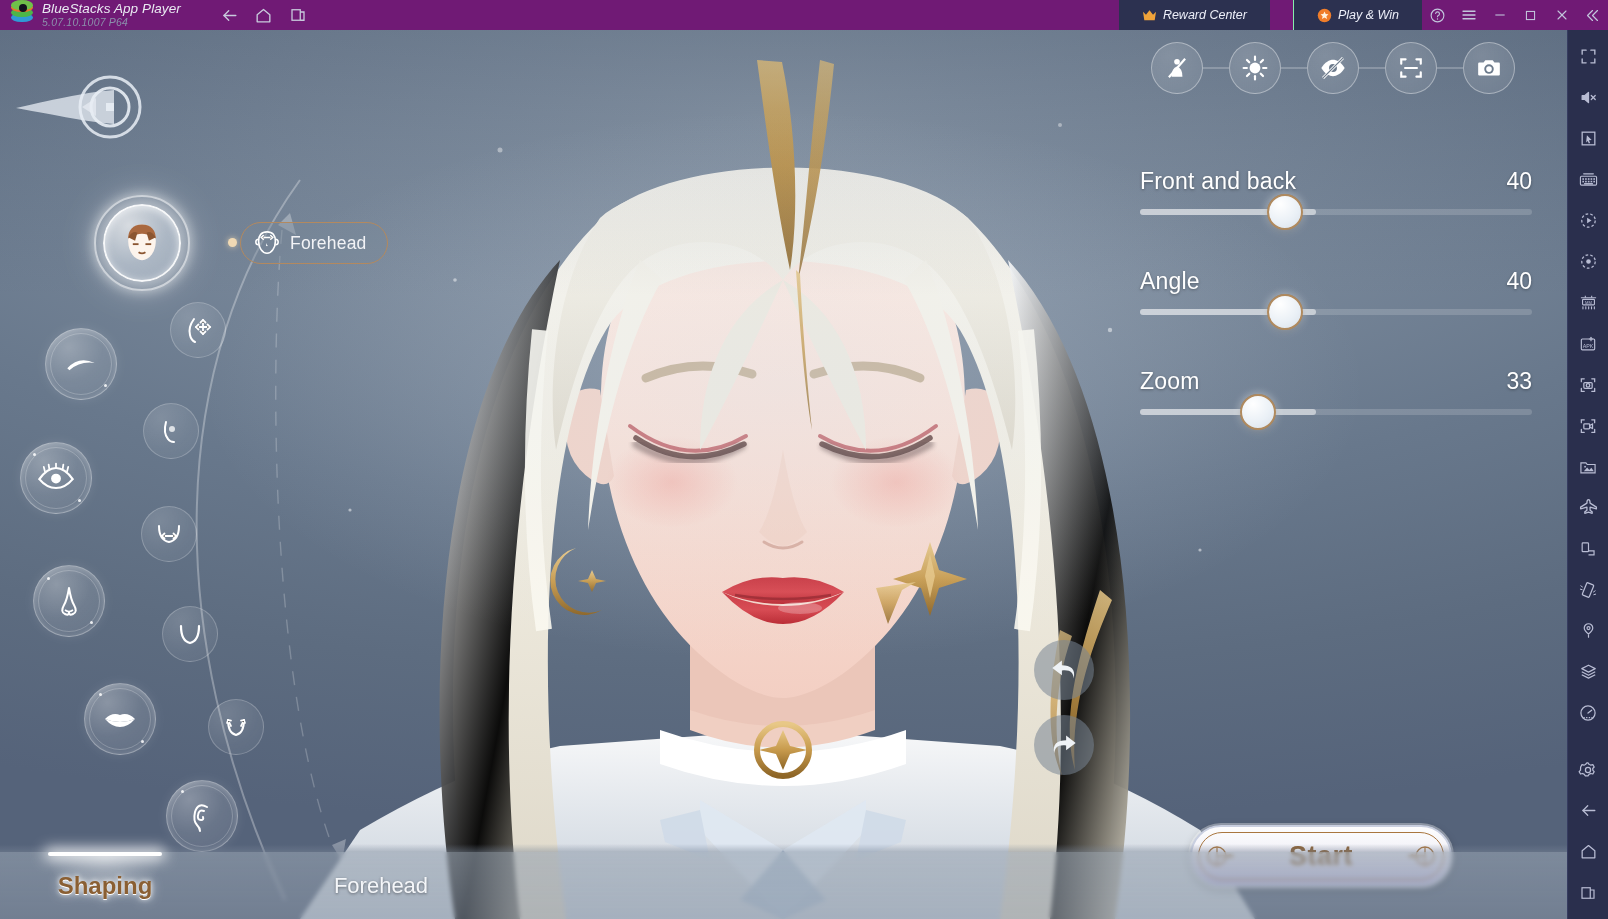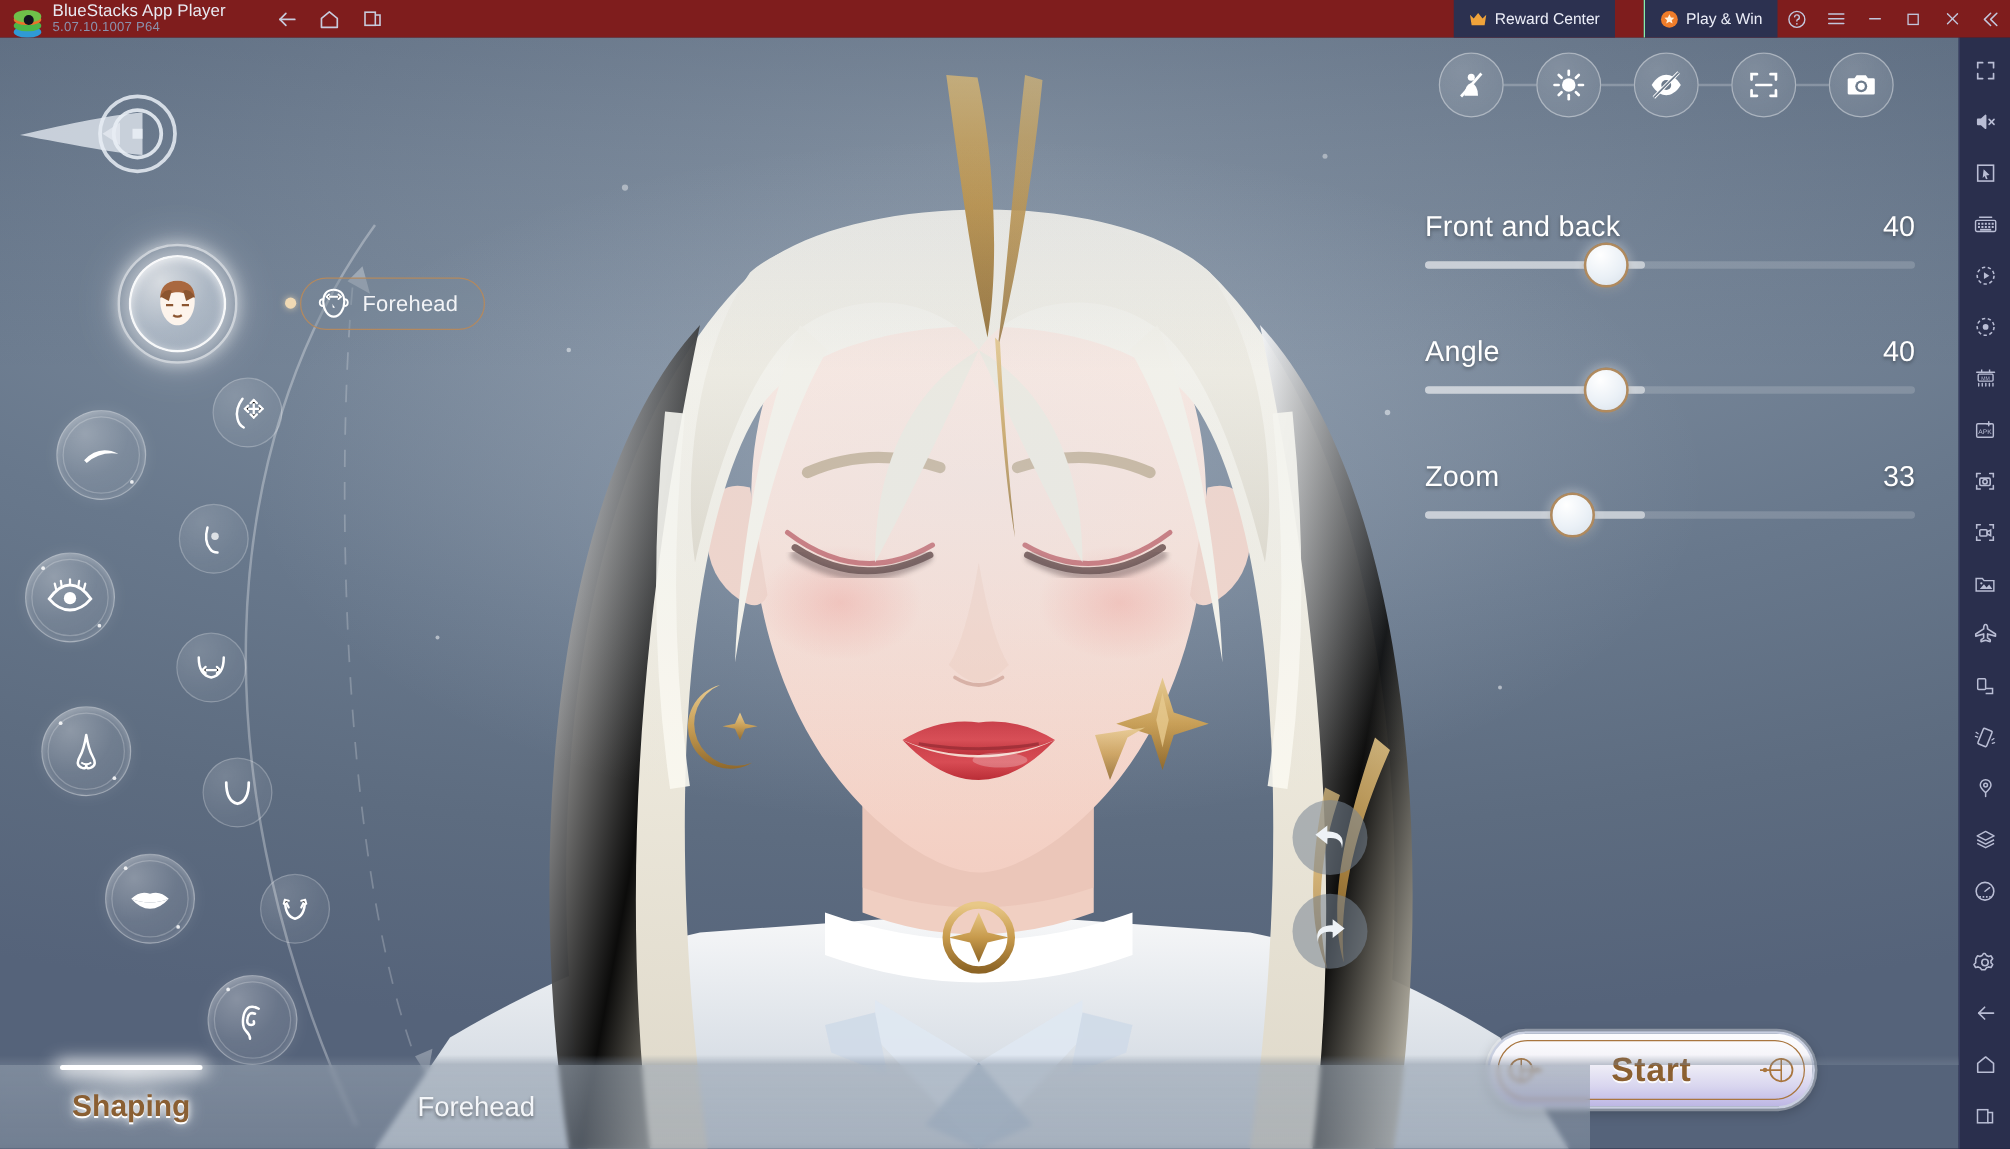--- a/index.html
+++ b/index.html
@@ -7,23 +7,24 @@
     width: 1608px; height: 919px;
     overflow: hidden;
     background: #20243c;
     font-family: "Liberation Sans", sans-serif;
   }
   #app { position: relative; width: 1608px; height: 919px; }
 
   
   .titlebar {
     position: absolute; left: 0; top: 0; width: 1608px; height: 30px;
-    background: #7f1d1d;
-    display: flex; align-items: flex-end;
+    background: #701a75;
+    display: flex; align-items: flex-start;
     z-index: 60;
+    font-style: italic;
   }
   .bs-logo {
     width: 22px; height: 22px; margin-left: 11px; margin-right: 9px;
     position: relative; flex: none;
   }
   .bs-logo i { position: absolute; left: 0; border-radius: 50% 50% 46% 46%; display: block; }
   .bs-l1 { width: 22px; height: 9px; top: 13px; background: #2f9ad6; }
   .bs-l2 { width: 22px; height: 9px; top: 8px;  background: #4cb648; }
   .bs-l3 { width: 22px; height: 9px; top: 3px;  background: #e8732b; }
   .bs-l4 { width: 22px; height: 10px; top: 0px; background: #6fc04a; }
@@ -34,21 +35,21 @@
   .bs-titlewrap { display:flex; flex-direction:column; justify-content:center; height:30px; }
 
   .nav-icons { display: flex; align-items: center; margin-left: 34px; gap: 4px; }
   .nav-btn {
     width: 30px; height: 30px; display:flex; align-items:center; justify-content:center;
     color: #c8cbdd;
   }
 
   .tb-right { margin-left:auto; display:flex; align-items:center; height:30px; }
   .tb-pill {
-    display:flex; align-items:center; gap:6px; height:30px; padding:0 12px;
+    display:flex; align-items:center; gap:6px; height:30px; padding:0 23px;
     color:#eceef8; font-size:12.5px; background:#2c3150;
   }
   .tb-pill + .tb-pill { border-left: 1px solid #86efac; margin-left: 23px; }
   .tb-pill .badge { width:15px;height:15px;display:flex;align-items:center;justify-content:center; }
   .win-btn {
     width: 31px; height: 30px; display:flex;align-items:center;justify-content:center;
     color:#c2c6dc;
   }
 
   
@@ -165,21 +166,21 @@
 
   
   .histbtn {
     position:absolute; width:60px; height:60px; border-radius:50%;
     background: rgba(120,133,148,.55);
     display:flex; align-items:center; justify-content:center; color:#e9edf2;
   }
 
   
   .tabbar {
-    position:absolute; left:0; bottom:0; width:1272px; height:67px;
+    position:absolute; left:0; bottom:0; width:1567px; height:67px;
     background: linear-gradient(180deg, rgba(150,162,176,.62) 0%, rgba(138,150,166,.55) 100%);
     backdrop-filter: blur(2px);
   }
   .tabbar::before {
     content:""; position:absolute; left:0; top:-8px; width:1567px; height:8px;
     background: linear-gradient(180deg, rgba(120,133,150,.0), rgba(120,133,150,.45));
   }
   .tab {
     position:absolute; top:0; height:67px; display:flex; align-items:center; justify-content:center;
     font-size:22px; color:#f4f6f9; text-shadow:0 1px 3px rgba(0,0,0,.45);

